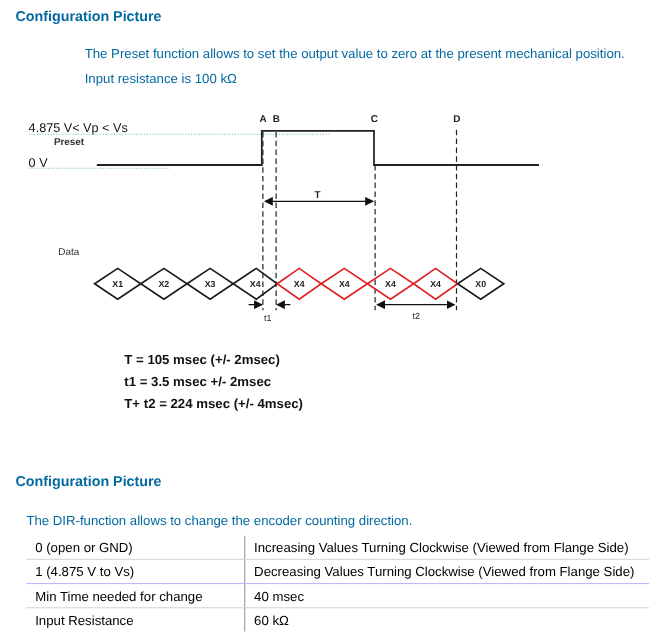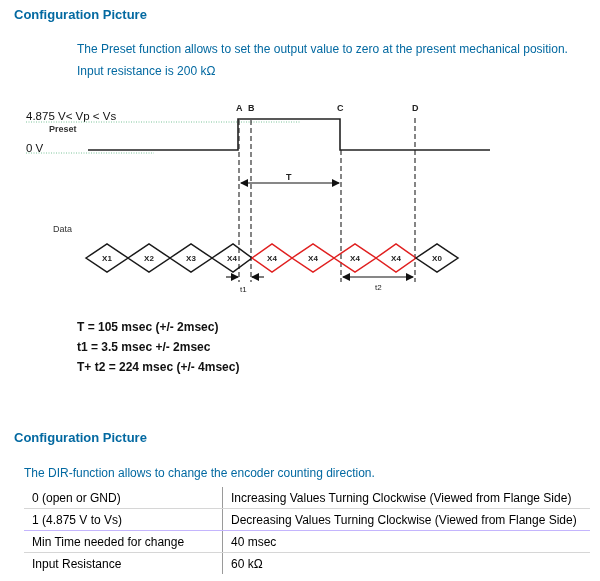--- a/index.html
+++ b/index.html
@@ -1,37 +1,37 @@
 <!DOCTYPE html>
 <html><head>
 <meta charset="utf-8">
 <style>
   html, body { margin: 0; padding: 0; background: #ffffff; }
   body { width: 600px; height: 581px; position: relative; overflow: hidden;
          font-family: "Liberation Sans", sans-serif; color: #1a1a1a; }
   .abs { position: absolute; white-space: nowrap; }
   .h { font-weight: bold; font-size: 13px; color: #0369a1; }
   .p { font-size: 12px; color: #0369a1; }
-  .eq { font-weight: bold; font-size: 12px; color: #111; }
+  .eq { font-weight: bold; font-size: 12px; color: #111; margin-left: 36px; }
   svg text { font-family: "Liberation Sans", sans-serif; }
   table.dir { position: absolute; left: 24px; top: 487px; border-collapse: collapse;
               font-size: 12px; color: #000000; width: 566px; }
   table.dir td { height: 21px; padding: 0 0 0 8px; border-bottom: 1px solid #d6d6d6; }
   table.dir tr:nth-child(2) td { border-bottom: 1px solid #c4b5fd; }
   table.dir tr:last-child td { border-bottom: none; }
   table.dir td.c1 { width: 190px; border-right: 1px solid #9a9a9a; }
   .wm { position: absolute; right: 10px; top: 557px; font-size: 13px; color: #3b82f6;
         font-family: "DejaVu Sans", sans-serif; letter-spacing: 1px; margin-top: 28px; }
 </style>
 </head>
 <body>
 
 <div class="abs h" style="left:14px; top:7px;">Configuration Picture</div>
 <div class="abs p" style="left:77px; top:42px;">The Preset function allows to set the output value to zero at the present mechanical position.</div>
-<div class="abs p" style="left:77px; top:64px;">Input resistance is 200 kΩ</div>
+<div class="abs p" style="left:77px; top:64px;">Input resistance is 100 kΩ</div>
 
 <svg class="abs" style="left:0; top:95px;" width="600" height="210" viewBox="0 95 600 210">
   <defs>
     <marker id="arrR" markerWidth="8" markerHeight="8" refX="7" refY="4" orient="auto" markerUnits="userSpaceOnUse">
       <path d="M0,0 L8,4 L0,8 Z" fill="#111"></path>
     </marker>
     <marker id="arrL" markerWidth="8" markerHeight="8" refX="1" refY="4" orient="auto" markerUnits="userSpaceOnUse">
       <path d="M8,0 L0,4 L8,8 Z" fill="#111"></path>
     </marker>
   </defs>

